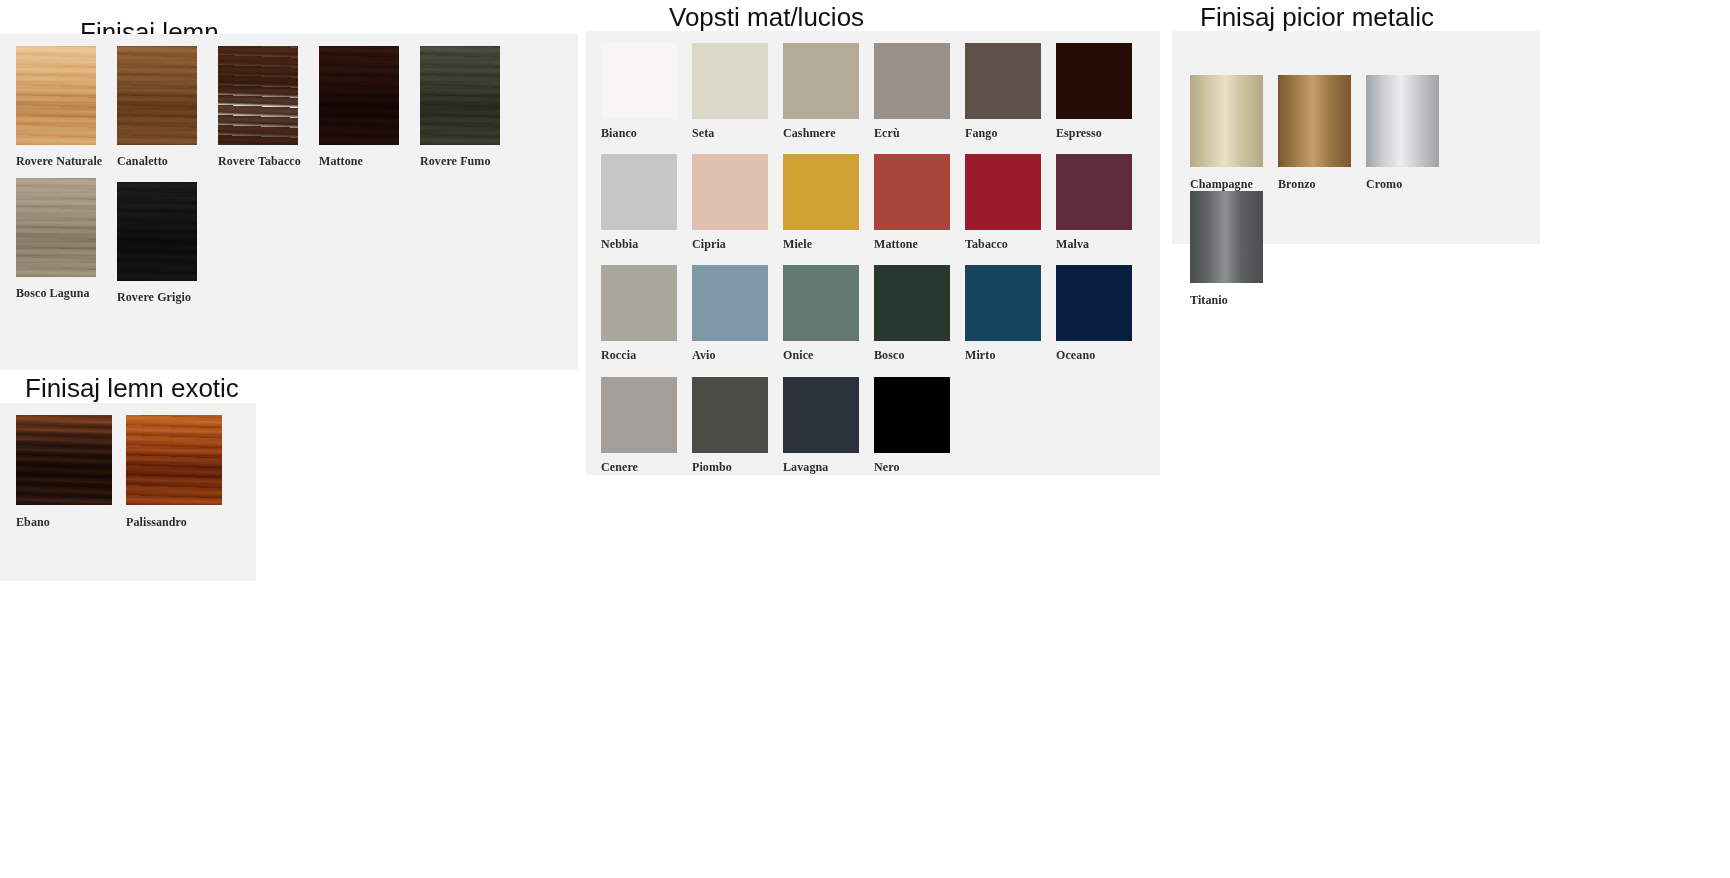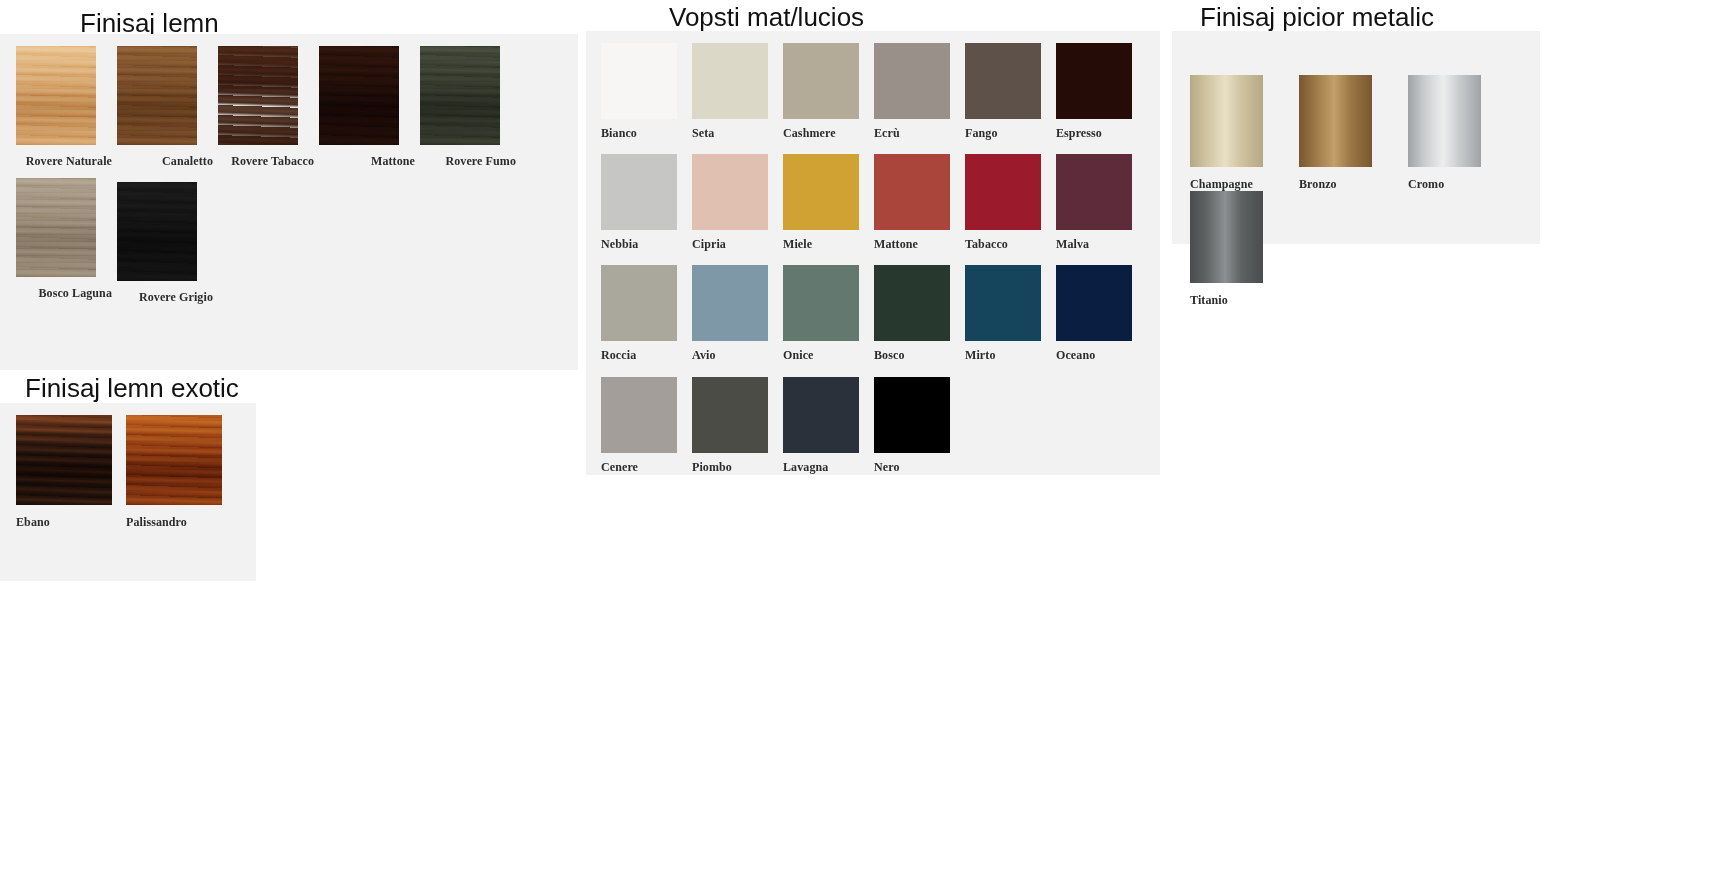--- a/index.html
+++ b/index.html
@@ -49,28 +49,28 @@
     font-family: "Liberation Serif", serif;
     font-size: 12px;
     color: #2c2c2c;
     letter-spacing: 0.1px;
     white-space: nowrap;
     line-height: 1.1;
     font-weight: bold;
   }
 
   
-  #wood-title { position: absolute; left: 80px; top: 10px; }
+  #wood-title { position: absolute; left: 80px; top: 19px; }
   #wood-panel {
     position: absolute;
     left: 0px; top: 34px;
     width: 578px; height: 336px;
     padding: 12px 0 0 16px;
   }
-  #wood-panel .swatch-cell { width: 96px; margin-right: 5px; margin-bottom: 10px; text-align: right; }
+  #wood-panel .swatch-cell { width: 96px; margin-right: 5px; margin-bottom: 10px; }
   #wood-panel .swatch-chip { width: 80px; height: 99px; }
   #wood-panel .swatch-label { margin-top: 10px; }
 
   
   #exotic-title { position: absolute; left: 25px; top: 375px; }
   #exotic-panel {
     position: absolute;
     left: 0px; top: 403px;
     width: 256px; height: 178px;
     padding: 12px 0 0 16px;
@@ -92,21 +92,21 @@
   #paint-panel .swatch-label { margin-top: 8px; }
 
   
   #metal-title { position: absolute; left: 1200px; top: 4px; }
   #metal-panel {
     position: absolute;
     left: 1172px; top: 31px;
     width: 368px; height: 213px;
     padding: 44px 0 0 18px;
   }
-  #metal-panel .swatch-cell { width: 109px; }
+  #metal-panel .swatch-cell { width: 88px; }
   #metal-panel .swatch-chip { width: 73px; height: 92px; }
   #metal-panel .swatch-label { margin-top: 11px; }
 </style>
 </head>
 <body>
 
 <div class="section-title" id="wood-title">Finisaj lemn</div>
 
 <div class="panel" id="wood-panel">
   <div class="swatch-grid">

